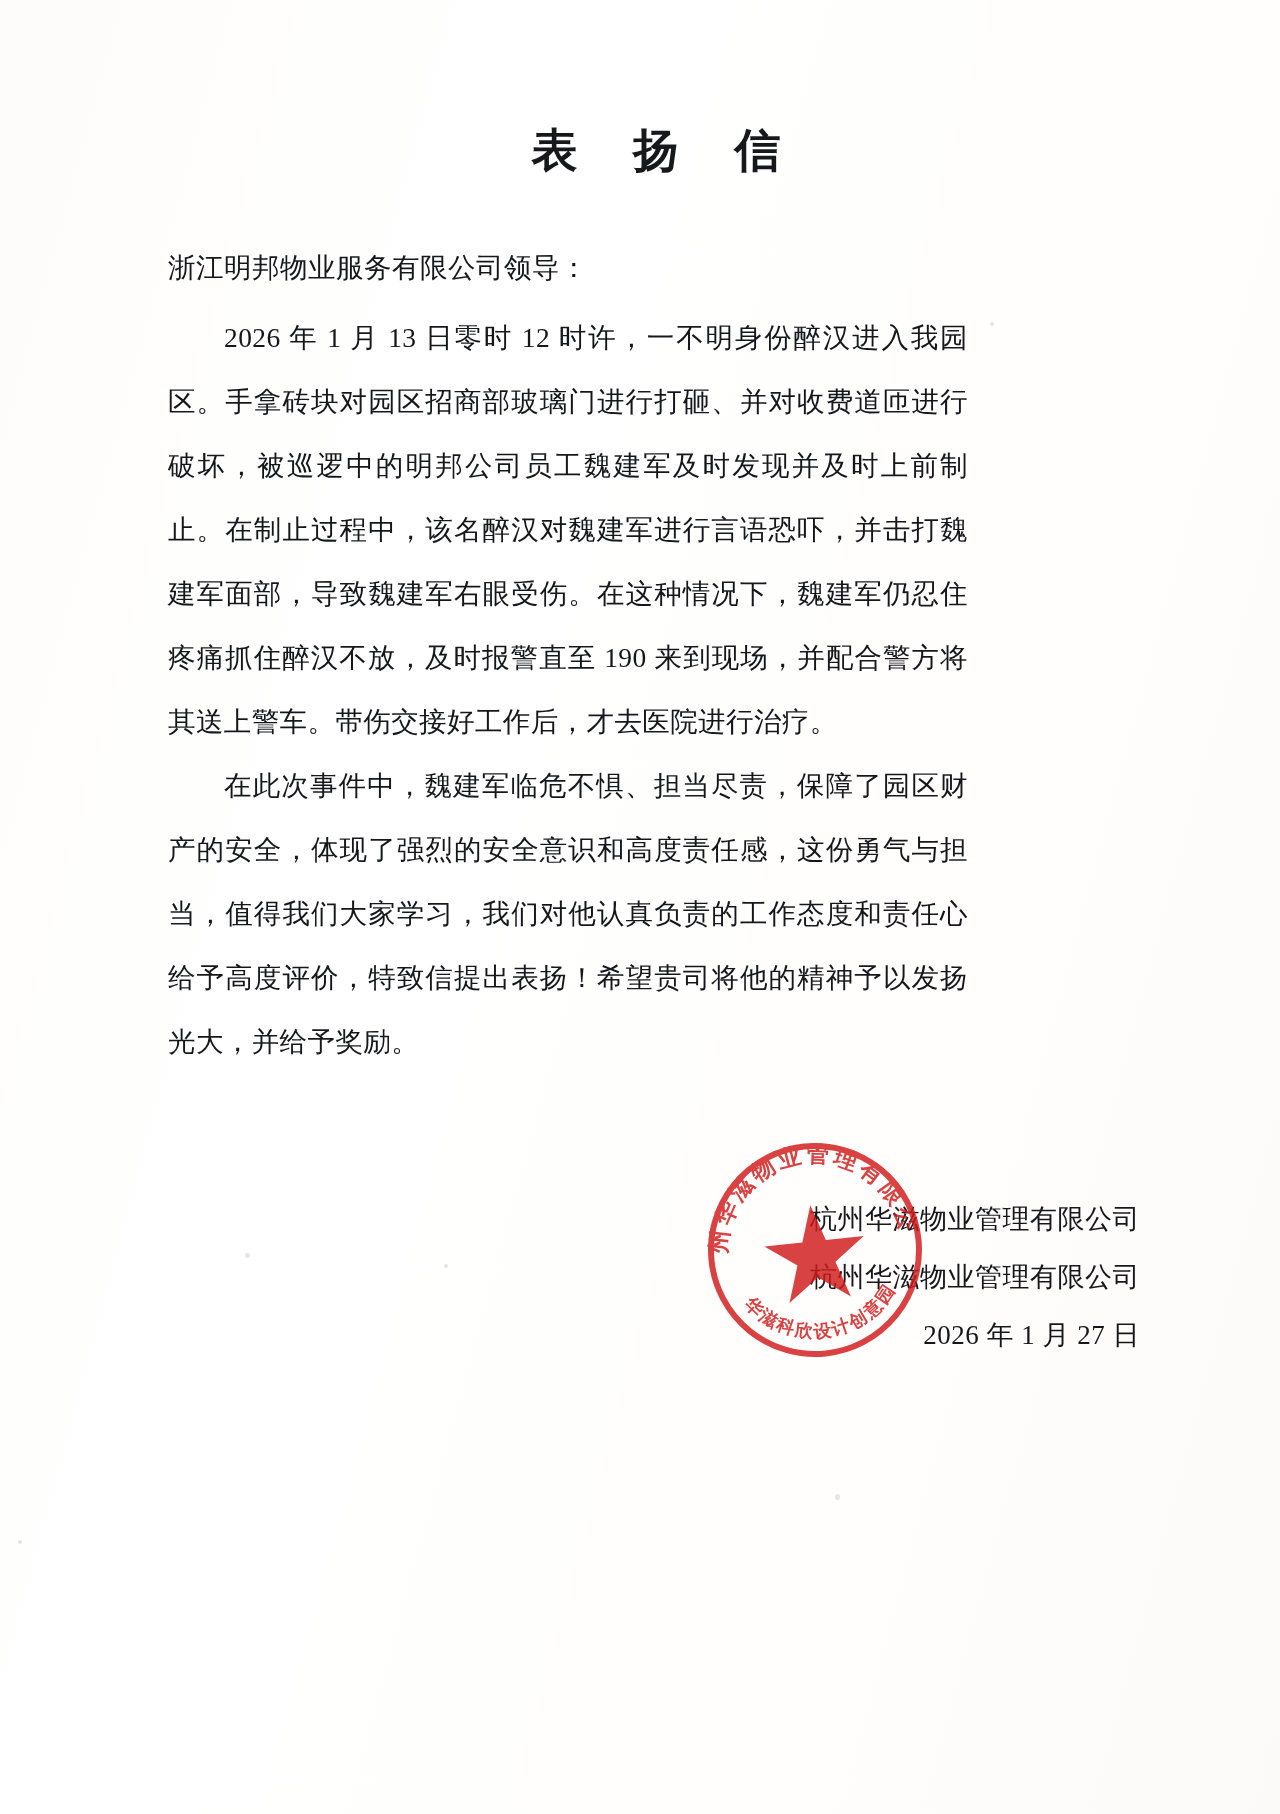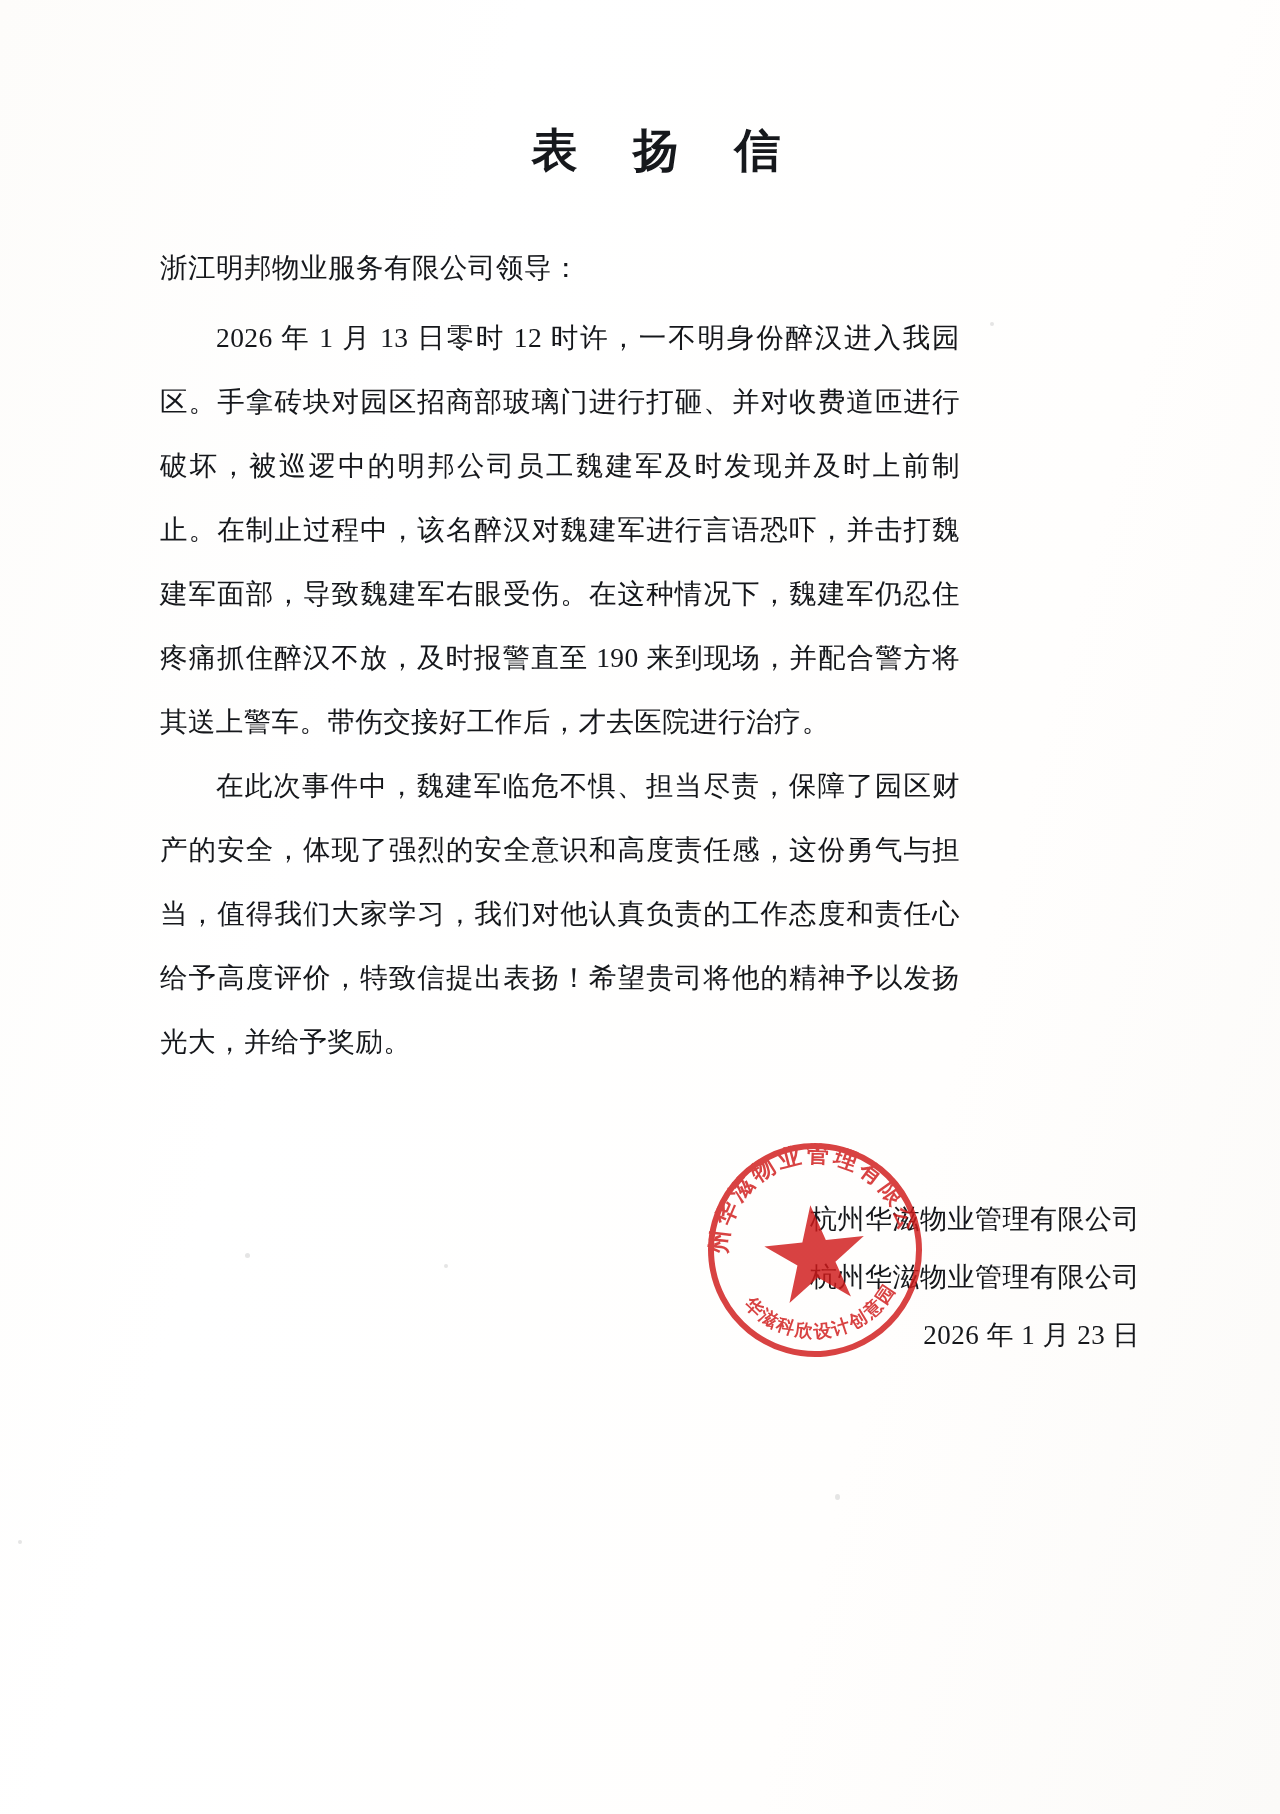--- a/index.html
+++ b/index.html
@@ -48,21 +48,21 @@
     font-size: 46px;
     font-weight: 700;
     letter-spacing: 22px;
     text-indent: 22px;
     color: #16181c;
     font-family: "Liberation Serif", "DejaVu Serif", serif;
   }
 
   .body-block {
     position: absolute;
-    left: 160px;
+    left: 168px;
     top: 236px;
     width: 800px;
     color: #15171b;
     font-size: 27.5px;
     line-height: 64px;
   }
 
   .salutation {
     font-size: 27.5px;
     letter-spacing: .5px;
@@ -124,21 +124,21 @@
 
   <div class="body-block">
     <div class="salutation">浙江明邦物业服务有限公司领导：</div>
     <div class="para">2026 年 1 月 13 日零时 12 时许，一不明身份醉汉进入我园区。手拿砖块对园区招商部玻璃门进行打砸、并对收费道匝进行破坏，被巡逻中的明邦公司员工魏建军及时发现并及时上前制止。在制止过程中，该名醉汉对魏建军进行言语恐吓，并击打魏建军面部，导致魏建军右眼受伤。在这种情况下，魏建军仍忍住疼痛抓住醉汉不放，及时报警直至 190 来到现场，并配合警方将其送上警车。带伤交接好工作后，才去医院进行治疗。</div>
     <div class="para">在此次事件中，魏建军临危不惧、担当尽责，保障了园区财产的安全，体现了强烈的安全意识和高度责任感，这份勇气与担当，值得我们大家学习，我们对他认真负责的工作态度和责任心给予高度评价，特致信提出表扬！希望贵司将他的精神予以发扬光大，并给予奖励。</div>
   </div>
 
   <div class="signature">
     <div class="sig-line">杭州华滋物业管理有限公司</div>
     <div class="sig-line">杭州华滋物业管理有限公司</div>
-    <div class="sig-line">2026 年 1 月 23 日</div>
+    <div class="sig-line">2026 年 1 月 27 日</div>
   </div>
 
   <div class="seal">
     <svg viewBox="0 0 230 230" xmlns="http://www.w3.org/2000/svg">
       <defs>
         <path id="sealArcOuter" d="M 115,115 m -88,0 a 88,88 0 1,1 176,0" fill="none"></path>
         <path id="sealArcInner" d="M 32,150 a 92,92 0 0,0 166,0" fill="none"></path>
       </defs>
       <circle cx="115" cy="115" r="104" fill="none" stroke="#d01a1a" stroke-width="6"></circle>
       <text font-family="'Liberation Serif', serif" font-size="23" font-weight="700" fill="#d01a1a" letter-spacing="3.5">

